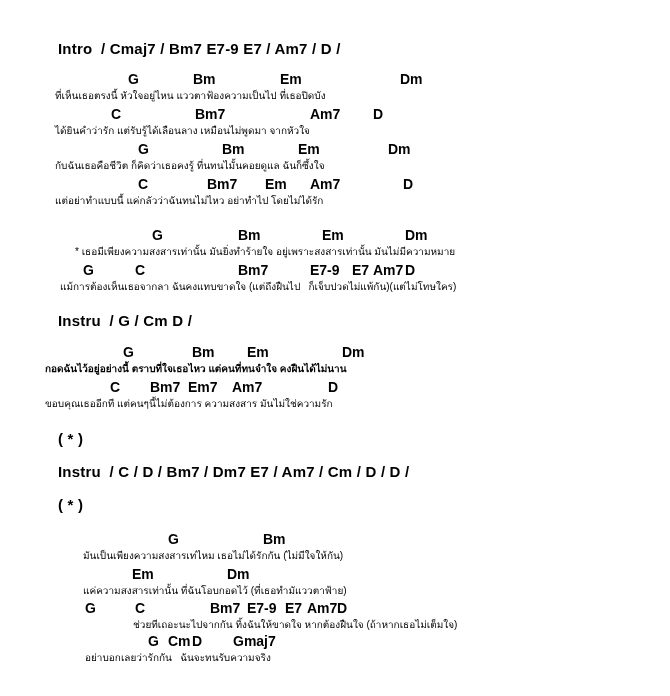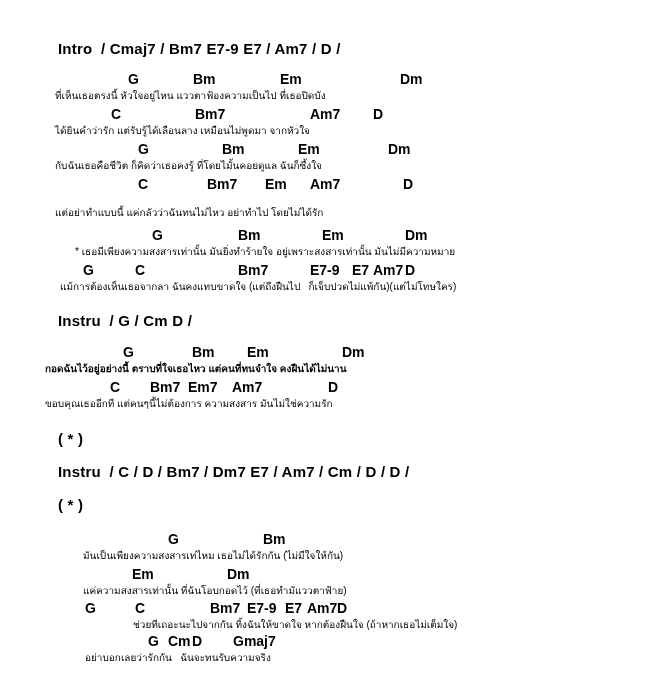--- a/index.html
+++ b/index.html
@@ -51,23 +51,23 @@
 <body>
 
 <div id="page">
   <div id="sheet">
       <div class="line header-line" style="top: 40px;"><span class="abs-text" style="left: 58px;">Intro  / Cmaj7 / Bm7 E7-9 E7 / Am7 / D /</span></div>
       <div class="line chord-line" style="top: 71px;"><span class="chord" style="left: 128px;">G</span><span class="chord" style="left: 193px;">Bm</span><span class="chord" style="left: 280px;">Em</span><span class="chord" style="left: 400px;">Dm</span></div>
       <div class="line lyric-line" style="top: 88px;"><span class="abs-text" style="left: 55px;">ที่เห็นเธอตรงนี้ หัวใจอยู่ไหน แววตาฟ้องความเป็นไป ที่เธอปิดบัง</span></div>
       <div class="line chord-line" style="top: 106px;"><span class="chord" style="left: 111px;">C</span><span class="chord" style="left: 195px;">Bm7</span><span class="chord" style="left: 310px;">Am7</span><span class="chord" style="left: 373px;">D</span></div>
       <div class="line lyric-line" style="top: 123px;"><span class="abs-text" style="left: 55px; text-align: center;">ได้ยินคำว่ารัก แต่รับรู้ได้เลือนลาง เหมือนไม่พูดมา จากหัวใจ</span></div>
       <div class="line chord-line" style="top: 141px;"><span class="chord" style="left: 138px;">G</span><span class="chord" style="left: 222px;">Bm</span><span class="chord" style="left: 298px;">Em</span><span class="chord" style="left: 388px;">Dm</span></div>
-      <div class="line lyric-line" style="top: 158px;"><span class="abs-text" style="left: 55px;">กับฉันเธอคือชีวิต ก็คิดว่าเธอคงรู้ ที่โดยไมั้นคอยดูแล ฉันก็ซึ้งใจ</span></div>
+      <div class="line lyric-line" style="top: 158px;"><span class="abs-text" style="left: 55px;">กับฉันเธอคือชีวิต ก็คิดว่าเธอคงรู้ ที่นทนไมั้นคอยดูแล ฉันก็ซึ้งใจ</span></div>
       <div class="line chord-line" style="top: 176px;"><span class="chord" style="left: 138px;">C</span><span class="chord" style="left: 207px;">Bm7</span><span class="chord" style="left: 265px;">Em</span><span class="chord" style="left: 310px;">Am7</span><span class="chord" style="left: 403px;">D</span></div>
-      <div class="line lyric-line" style="top: 205px;"><span class="abs-text" style="left: 55px;">แต่อย่าทำแบบนี้ แค่กลัวว่าฉันทนไม่ไหว อย่าทำไป โดยไม่ได้รัก</span></div>
+      <div class="line lyric-line" style="top: 193px;"><span class="abs-text" style="left: 55px;">แต่อย่าทำแบบนี้ แค่กลัวว่าฉันทนไม่ไหว อย่าทำไป โดยไม่ได้รัก</span></div>
       <div class="line chord-line" style="top: 227px;"><span class="chord" style="left: 152px;">G</span><span class="chord" style="left: 238px;">Bm</span><span class="chord" style="left: 322px;">Em</span><span class="chord" style="left: 405px;">Dm</span></div>
       <div class="line lyric-line" style="top: 244px;"><span class="abs-text" style="left: 75px;">* เธอมีเพียงความสงสารเท่านั้น มันยิ่งทำร้ายใจ อยู่เพราะสงสารเท่านั้น มันไม่มีความหมาย</span></div>
       <div class="line chord-line" style="top: 262px;"><span class="chord" style="left: 83px;">G</span><span class="chord" style="left: 135px;">C</span><span class="chord" style="left: 238px;">Bm7</span><span class="chord" style="left: 310px;">E7-9</span><span class="chord" style="left: 352px;">E7</span><span class="chord" style="left: 373px;">Am7</span><span class="chord" style="left: 405px;">D</span></div>
       <div class="line lyric-line" style="top: 279px;"><span class="abs-text" style="left: 60px;">แม้การต้องเห็นเธอจากลา ฉันคงแทบขาดใจ (แต่ถึงฝืนไป   ก็เจ็บปวดไม่แพ้กัน)(แต่ไม่โทษใคร)</span></div>
       <div class="line header-line" style="top: 312px;"><span class="abs-text" style="left: 58px;">Instru  / G / Cm D /</span></div>
       <div class="line chord-line" style="top: 344px;"><span class="chord" style="left: 123px;">G</span><span class="chord" style="left: 192px;">Bm</span><span class="chord" style="left: 247px;">Em</span><span class="chord" style="left: 342px;">Dm</span></div>
       <div class="line lyric-line" style="top: 361px;"><span class="abs-text" style="left: 45px; font-weight: bold;">กอดฉันไว้อยู่อย่างนี้ ตราบที่ใจเธอไหว แต่คนที่ทนจำใจ คงฝืนได้ไม่นาน</span></div>
       <div class="line chord-line" style="top: 379px;"><span class="chord" style="left: 110px;">C</span><span class="chord" style="left: 150px;">Bm7</span><span class="chord" style="left: 188px;">Em7</span><span class="chord" style="left: 232px;">Am7</span><span class="chord" style="left: 328px;">D</span></div>
       <div class="line lyric-line" style="top: 396px;"><span class="abs-text" style="left: 45px;">ขอบคุณเธออีกที แต่คนๆนี้ไม่ต้องการ ความสงสาร มันไม่ใช่ความรัก</span></div>
       <div class="line header-line" style="top: 430px;"><span class="abs-text" style="left: 58px;">( * )</span></div>

